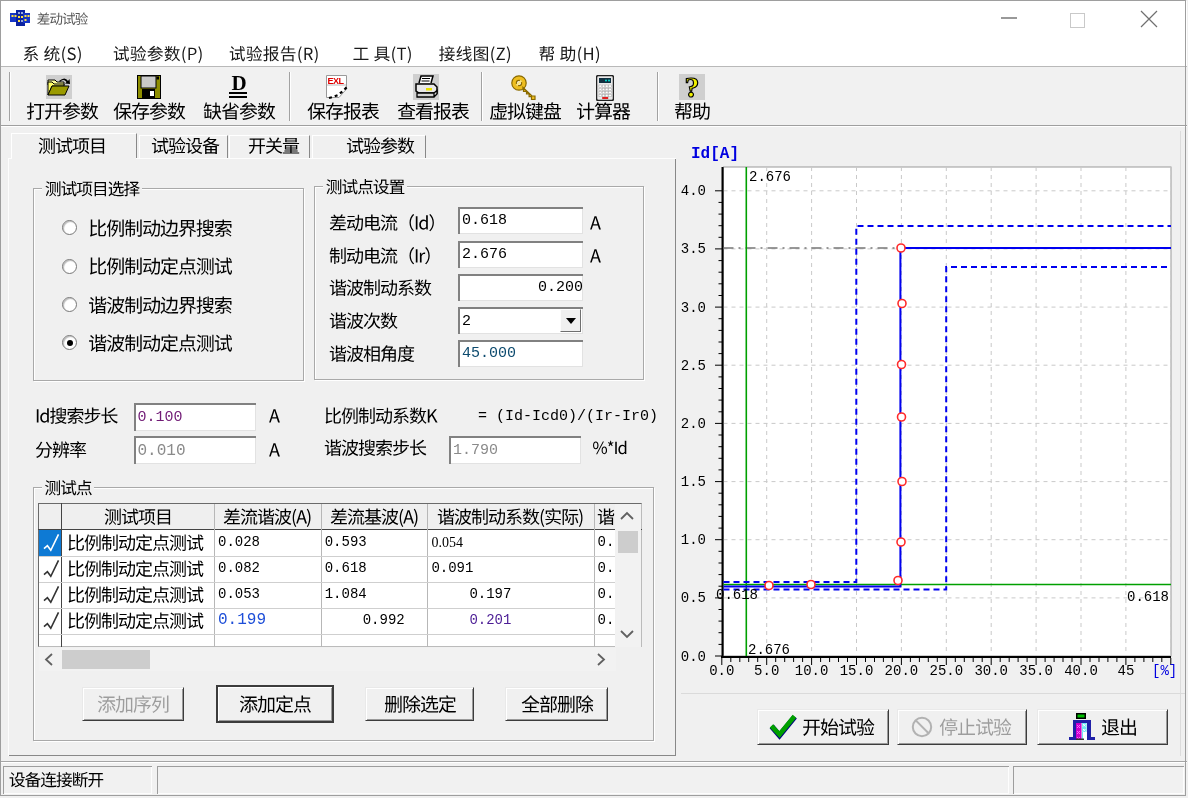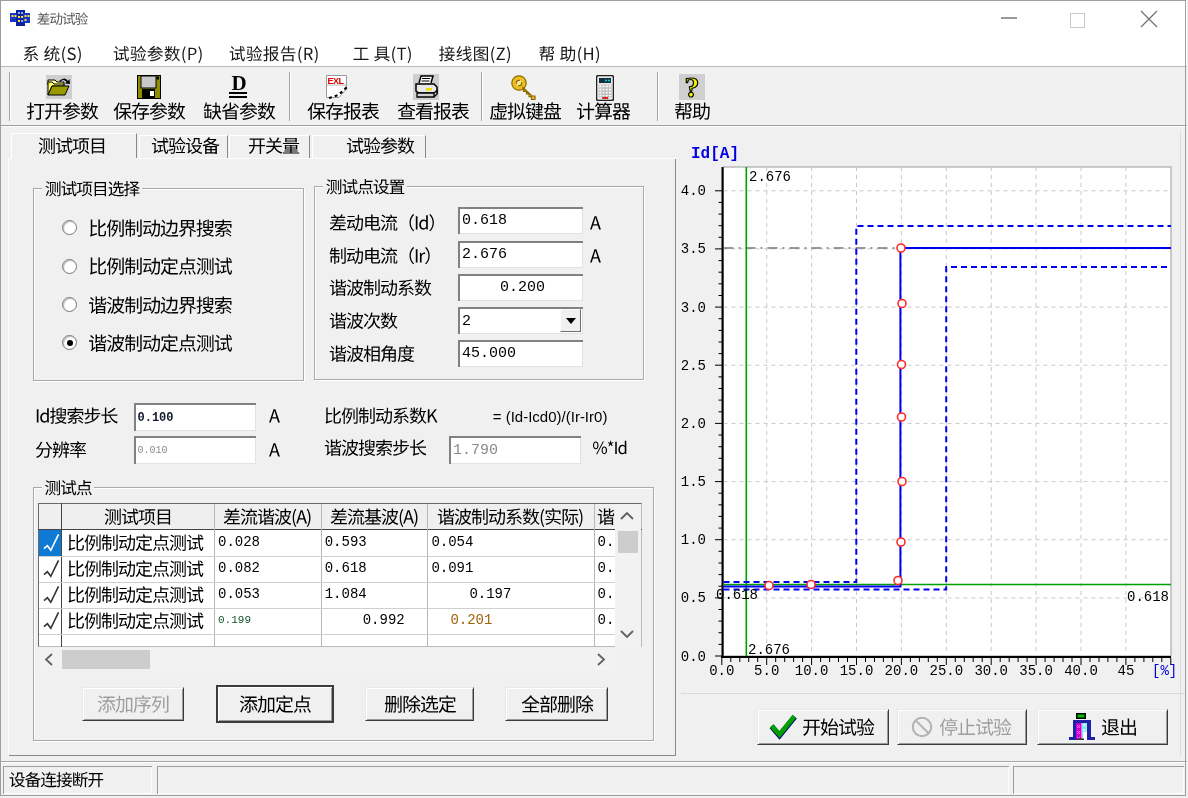--- a/index.html
+++ b/index.html
@@ -268,52 +268,52 @@
     </svg>
     <div style="position:absolute;left:458px;top:240.5px;width:125px;height:27px;background:#fff;box-shadow:inset 2px 2px 0 #818181, inset -1px -1px 0 #e2e2e2"></div>
     <div style="position:absolute;left:462px;top:245.5px;width:121px;font-family:'Liberation Mono',monospace;font-size:15px;line-height:18px;color:#000;text-align:left;white-space:pre;font-weight:normal">2.676</div>
     <svg style="position:absolute;left:589.5px;top:244.3px;overflow:visible" width="12" height="24" viewBox="0 -18.4 12 23.8">
       <use href="#t27" fill="#000"></use>
     </svg>
     <svg style="position:absolute;left:329.0px;top:276.0px;overflow:visible" width="104" height="24" viewBox="0 -18.4 104 23.8">
       <use href="#t29" fill="#000"></use>
     </svg>
     <div style="position:absolute;left:458px;top:274px;width:125px;height:27px;background:#fff;box-shadow:inset 2px 2px 0 #818181, inset -1px -1px 0 #e2e2e2"></div>
-    <div style="position:absolute;left:462px;top:279px;width:121px;font-family:'Liberation Mono',monospace;font-size:15px;line-height:18px;color:#000;text-align:center;white-space:pre;font-weight:normal">0.200</div>
+    <div style="position:absolute;left:462px;top:279px;width:121px;font-family:'Liberation Mono',monospace;font-size:15px;line-height:18px;color:#000;text-align:right;white-space:pre;font-weight:normal">0.200</div>
     <svg style="position:absolute;left:329.0px;top:309.3px;overflow:visible" width="70" height="24" viewBox="0 -18.4 70 23.8">
       <use href="#t30" fill="#000"></use>
     </svg>
     <div style="position:absolute;left:458px;top:307px;width:125px;height:27px;background:#fff;box-shadow:inset 2px 2px 0 #818181, inset -1px -1px 0 #e2e2e2"></div>
     <div style="position:absolute;left:462px;top:313px;width:40px;font-family:'Liberation Mono',monospace;font-size:15px;line-height:18px;color:#000;text-align:left;white-space:pre;font-weight:normal">2</div>
     <div style="position:absolute;left:560px;top:309px;width:21px;height:23px;background:#f0f0f0;border:1px solid;border-color:#fdfdfd #6f6f6f #6f6f6f #fdfdfd"></div>
     <svg style="position:absolute;left:565px;top:317px" width="12" height="8" viewBox="0 0 12 8">
       <path d="M1 1 H11 L6 7 Z" fill="#000"></path>
     </svg>
     <svg style="position:absolute;left:329.0px;top:342.2px;overflow:visible" width="87" height="24" viewBox="0 -18.4 87 23.8">
       <use href="#t31" fill="#000"></use>
     </svg>
     <div style="position:absolute;left:458px;top:340px;width:125px;height:27px;background:#fff;box-shadow:inset 2px 2px 0 #818181, inset -1px -1px 0 #e2e2e2"></div>
-    <div style="position:absolute;left:462px;top:345px;width:121px;font-family:'Liberation Mono',monospace;font-size:15px;line-height:18px;color:#000000;text-align:left;white-space:pre;font-weight:normal">45.000</div>
+    <div style="position:absolute;left:462px;top:345px;width:121px;font-family:'Liberation Mono',monospace;font-size:15px;line-height:18px;color:#0c4a6e;text-align:left;white-space:pre;font-weight:normal">45.000</div>
     <svg style="position:absolute;left:35.0px;top:404.3px;overflow:visible" width="85" height="24" viewBox="0 -18.4 85 23.8">
       <use href="#t32" fill="#000"></use>
     </svg>
     <div style="position:absolute;left:133.5px;top:402.5px;width:122px;height:28px;background:#fff;box-shadow:inset 2px 2px 0 #818181, inset -1px -1px 0 #e2e2e2"></div>
-    <div style="position:absolute;left:137.5px;top:408.5px;width:118px;font-family:'Liberation Mono',monospace;font-size:12px;line-height:18px;color:#0f172a;text-align:left;white-space:pre;font-weight:bold">0.100</div>
+    <div style="position:absolute;left:137.5px;top:408.5px;width:118px;font-family:'Liberation Mono',monospace;font-size:15px;line-height:18px;color:#701a75;text-align:left;white-space:pre;font-weight:normal">0.100</div>
     <svg style="position:absolute;left:269.0px;top:404.3px;overflow:visible" width="12" height="24" viewBox="0 -18.4 12 23.8">
       <use href="#t27" fill="#000"></use>
     </svg>
     <svg style="position:absolute;left:324.0px;top:404.3px;overflow:visible" width="115" height="24" viewBox="0 -18.4 115 23.8">
       <use href="#t33" fill="#000"></use>
     </svg>
-    <div style="position:absolute;left:438px;top:407.5px;width:220px;font-family:Liberation Sans, sans-serif;font-size:15px;line-height:18px;color:#000;text-align:center;white-space:pre;font-weight:normal"> = (Id-Icd0)/(Ir-Ir0)</div>
+    <div style="position:absolute;left:438px;top:407.5px;width:220px;font-family:Liberation Mono, monospace;font-size:15px;line-height:18px;color:#000;text-align:right;white-space:pre;font-weight:normal"> = (Id-Icd0)/(Ir-Ir0)</div>
     <svg style="position:absolute;left:35.0px;top:438.3px;overflow:visible" width="53" height="24" viewBox="0 -18.4 53 23.8">
       <use href="#t34" fill="#000"></use>
     </svg>
     <div style="position:absolute;left:133.5px;top:435.5px;width:122px;height:28px;background:#fff;box-shadow:inset 2px 2px 0 #818181, inset -1px -1px 0 #e2e2e2"></div>
-    <div style="position:absolute;left:137.5px;top:441.5px;width:118px;font-family:'Liberation Mono',monospace;font-size:10px;line-height:18px;color:#8a8a8a;text-align:left;white-space:pre;font-weight:normal">0.010</div>
+    <div style="position:absolute;left:137.5px;top:441.5px;width:118px;font-family:'Liberation Mono',monospace;font-size:16px;line-height:18px;color:#8a8a8a;text-align:left;white-space:pre;font-weight:normal">0.010</div>
     <svg style="position:absolute;left:269.0px;top:438.3px;overflow:visible" width="12" height="24" viewBox="0 -18.4 12 23.8">
       <use href="#t27" fill="#000"></use>
     </svg>
     <svg style="position:absolute;left:324.0px;top:436.3px;overflow:visible" width="104" height="24" viewBox="0 -18.4 104 23.8">
       <use href="#t35" fill="#000"></use>
     </svg>
     <div style="position:absolute;left:449px;top:435.5px;width:132px;height:28px;background:#fff;box-shadow:inset 2px 2px 0 #818181, inset -1px -1px 0 #e2e2e2"></div>
     <div style="position:absolute;left:453px;top:441.5px;width:128px;font-family:'Liberation Mono',monospace;font-size:15px;line-height:18px;color:#8a8a8a;text-align:left;white-space:pre;font-weight:normal">1.790</div>
     <svg style="position:absolute;left:592.0px;top:437.0px;overflow:visible" width="38" height="22" viewBox="0 -17.3 38 22.4">
       <use href="#t36" fill="#000"></use>
@@ -344,42 +344,42 @@
     </svg>
     <svg style="position:absolute;left:596.5px;top:504.8px;overflow:visible" width="19" height="24" viewBox="0 -18.4 19 23.8">
       <use href="#t40" fill="#000"></use>
     </svg>
     <div style="position:absolute;left:39px;top:530px;width:22px;height:26px;background:#0e7ad4"></div>
     <svg style="position:absolute;left:67.0px;top:531.3px;overflow:visible" width="138" height="24" viewBox="0 -18.4 138 23.8">
       <use href="#t41" fill="#000"></use>
     </svg>
     <div style="position:absolute;left:218px;top:534px;width:80px;font-family:'Liberation Mono',monospace;font-size:14px;line-height:17px;color:#000;text-align:left;white-space:pre;font-weight:normal">0.028</div>
     <div style="position:absolute;left:324.7px;top:534px;width:80px;font-family:'Liberation Mono',monospace;font-size:14px;line-height:17px;color:#000;text-align:left;white-space:pre;font-weight:normal">0.593</div>
-    <div style="position:absolute;left:431.4px;top:534px;width:80px;font-family:Liberation Mono, monospace;font-size:14px;line-height:17px;color:#000;text-align:left;white-space:pre;font-weight:normal">0.054</div>
+    <div style="position:absolute;left:431.4px;top:534px;width:80px;font-family:Liberation Serif, serif;font-size:14px;line-height:17px;color:#000;text-align:left;white-space:pre;font-weight:normal">0.054</div>
     <div style="position:absolute;left:597.5px;top:534px;width:20px;font-family:'Liberation Mono',monospace;font-size:14px;line-height:17px;color:#000;text-align:left;white-space:pre;font-weight:normal">0.</div>
     <svg style="position:absolute;left:67.0px;top:557.3px;overflow:visible" width="138" height="24" viewBox="0 -18.4 138 23.8">
       <use href="#t41" fill="#000"></use>
     </svg>
     <div style="position:absolute;left:218px;top:560px;width:80px;font-family:'Liberation Mono',monospace;font-size:14px;line-height:17px;color:#000;text-align:left;white-space:pre;font-weight:normal">0.082</div>
     <div style="position:absolute;left:324.7px;top:560px;width:80px;font-family:'Liberation Mono',monospace;font-size:14px;line-height:17px;color:#000;text-align:left;white-space:pre;font-weight:normal">0.618</div>
     <div style="position:absolute;left:431.4px;top:560px;width:80px;font-family:'Liberation Mono',monospace;font-size:14px;line-height:17px;color:#000;text-align:left;white-space:pre;font-weight:normal">0.091</div>
     <div style="position:absolute;left:597.5px;top:560px;width:20px;font-family:'Liberation Mono',monospace;font-size:14px;line-height:17px;color:#000;text-align:left;white-space:pre;font-weight:normal">0.</div>
     <svg style="position:absolute;left:67.0px;top:583.3px;overflow:visible" width="138" height="24" viewBox="0 -18.4 138 23.8">
       <use href="#t41" fill="#000"></use>
     </svg>
     <div style="position:absolute;left:218px;top:586px;width:80px;font-family:'Liberation Mono',monospace;font-size:14px;line-height:17px;color:#000;text-align:left;white-space:pre;font-weight:normal">0.053</div>
     <div style="position:absolute;left:324.7px;top:586px;width:80px;font-family:'Liberation Mono',monospace;font-size:14px;line-height:17px;color:#000;text-align:left;white-space:pre;font-weight:normal">1.084</div>
     <div style="position:absolute;left:431.4px;top:586px;width:80px;font-family:'Liberation Mono',monospace;font-size:14px;line-height:17px;color:#000;text-align:right;white-space:pre;font-weight:normal">0.197</div>
     <div style="position:absolute;left:597.5px;top:586px;width:20px;font-family:'Liberation Mono',monospace;font-size:14px;line-height:17px;color:#000;text-align:left;white-space:pre;font-weight:normal">0.</div>
     <svg style="position:absolute;left:67.0px;top:609.3px;overflow:visible" width="138" height="24" viewBox="0 -18.4 138 23.8">
       <use href="#t41" fill="#000"></use>
     </svg>
-    <div style="position:absolute;left:218px;top:612px;width:80px;font-family:'Liberation Mono',monospace;font-size:11px;line-height:17px;color:#14532d;text-align:left;white-space:pre;font-weight:normal">0.199</div>
+    <div style="position:absolute;left:218px;top:612px;width:80px;font-family:'Liberation Mono',monospace;font-size:16px;line-height:17px;color:#1d4ed8;text-align:left;white-space:pre;font-weight:normal">0.199</div>
     <div style="position:absolute;left:324.7px;top:612px;width:80px;font-family:'Liberation Mono',monospace;font-size:14px;line-height:17px;color:#000;text-align:right;white-space:pre;font-weight:normal">0.992</div>
-    <div style="position:absolute;left:431.4px;top:612px;width:80px;font-family:'Liberation Mono',monospace;font-size:14px;line-height:17px;color:#a16207;text-align:center;white-space:pre;font-weight:normal">0.201</div>
+    <div style="position:absolute;left:431.4px;top:612px;width:80px;font-family:'Liberation Mono',monospace;font-size:14px;line-height:17px;color:#4c1d95;text-align:right;white-space:pre;font-weight:normal">0.201</div>
     <div style="position:absolute;left:597.5px;top:612px;width:20px;font-family:'Liberation Mono',monospace;font-size:14px;line-height:17px;color:#000;text-align:left;white-space:pre;font-weight:normal">0.</div>
     <div style="position:absolute;left:615px;top:504px;width:26px;height:143px;background:#f2f2f2"></div>
     <div style="position:absolute;left:618px;top:531px;width:20px;height:22px;background:#cdcdcd"></div>
     <div style="position:absolute;left:39px;top:648px;width:577px;height:23px;background:#f2f2f2"></div>
     <div style="position:absolute;left:62px;top:650px;width:88px;height:19px;background:#cdcdcd"></div>
     <div style="position:absolute;left:82px;top:687px;width:102px;height:34px;background:#f0f0f0;border:1px solid;border-color:#e9e9e9 #3c3c3c #3c3c3c #e9e9e9;box-shadow:inset 1px 1px 0 #fff, inset -1px -1px 0 #9a9a9a"></div>
     <svg style="position:absolute;left:97.0px;top:691.6px;overflow:visible" width="74" height="25" viewBox="0 -19.4 74 25.1">
       <use href="#t42" fill="#9d9d9d"></use>
     </svg>
     <div style="position:absolute;left:216px;top:685px;width:118px;height:38px;background:#f0f0f0;border:2px solid #3c3c3c;box-shadow:inset 1px 1px 0 #fff, inset -1px -1px 0 #9a9a9a"></div>

